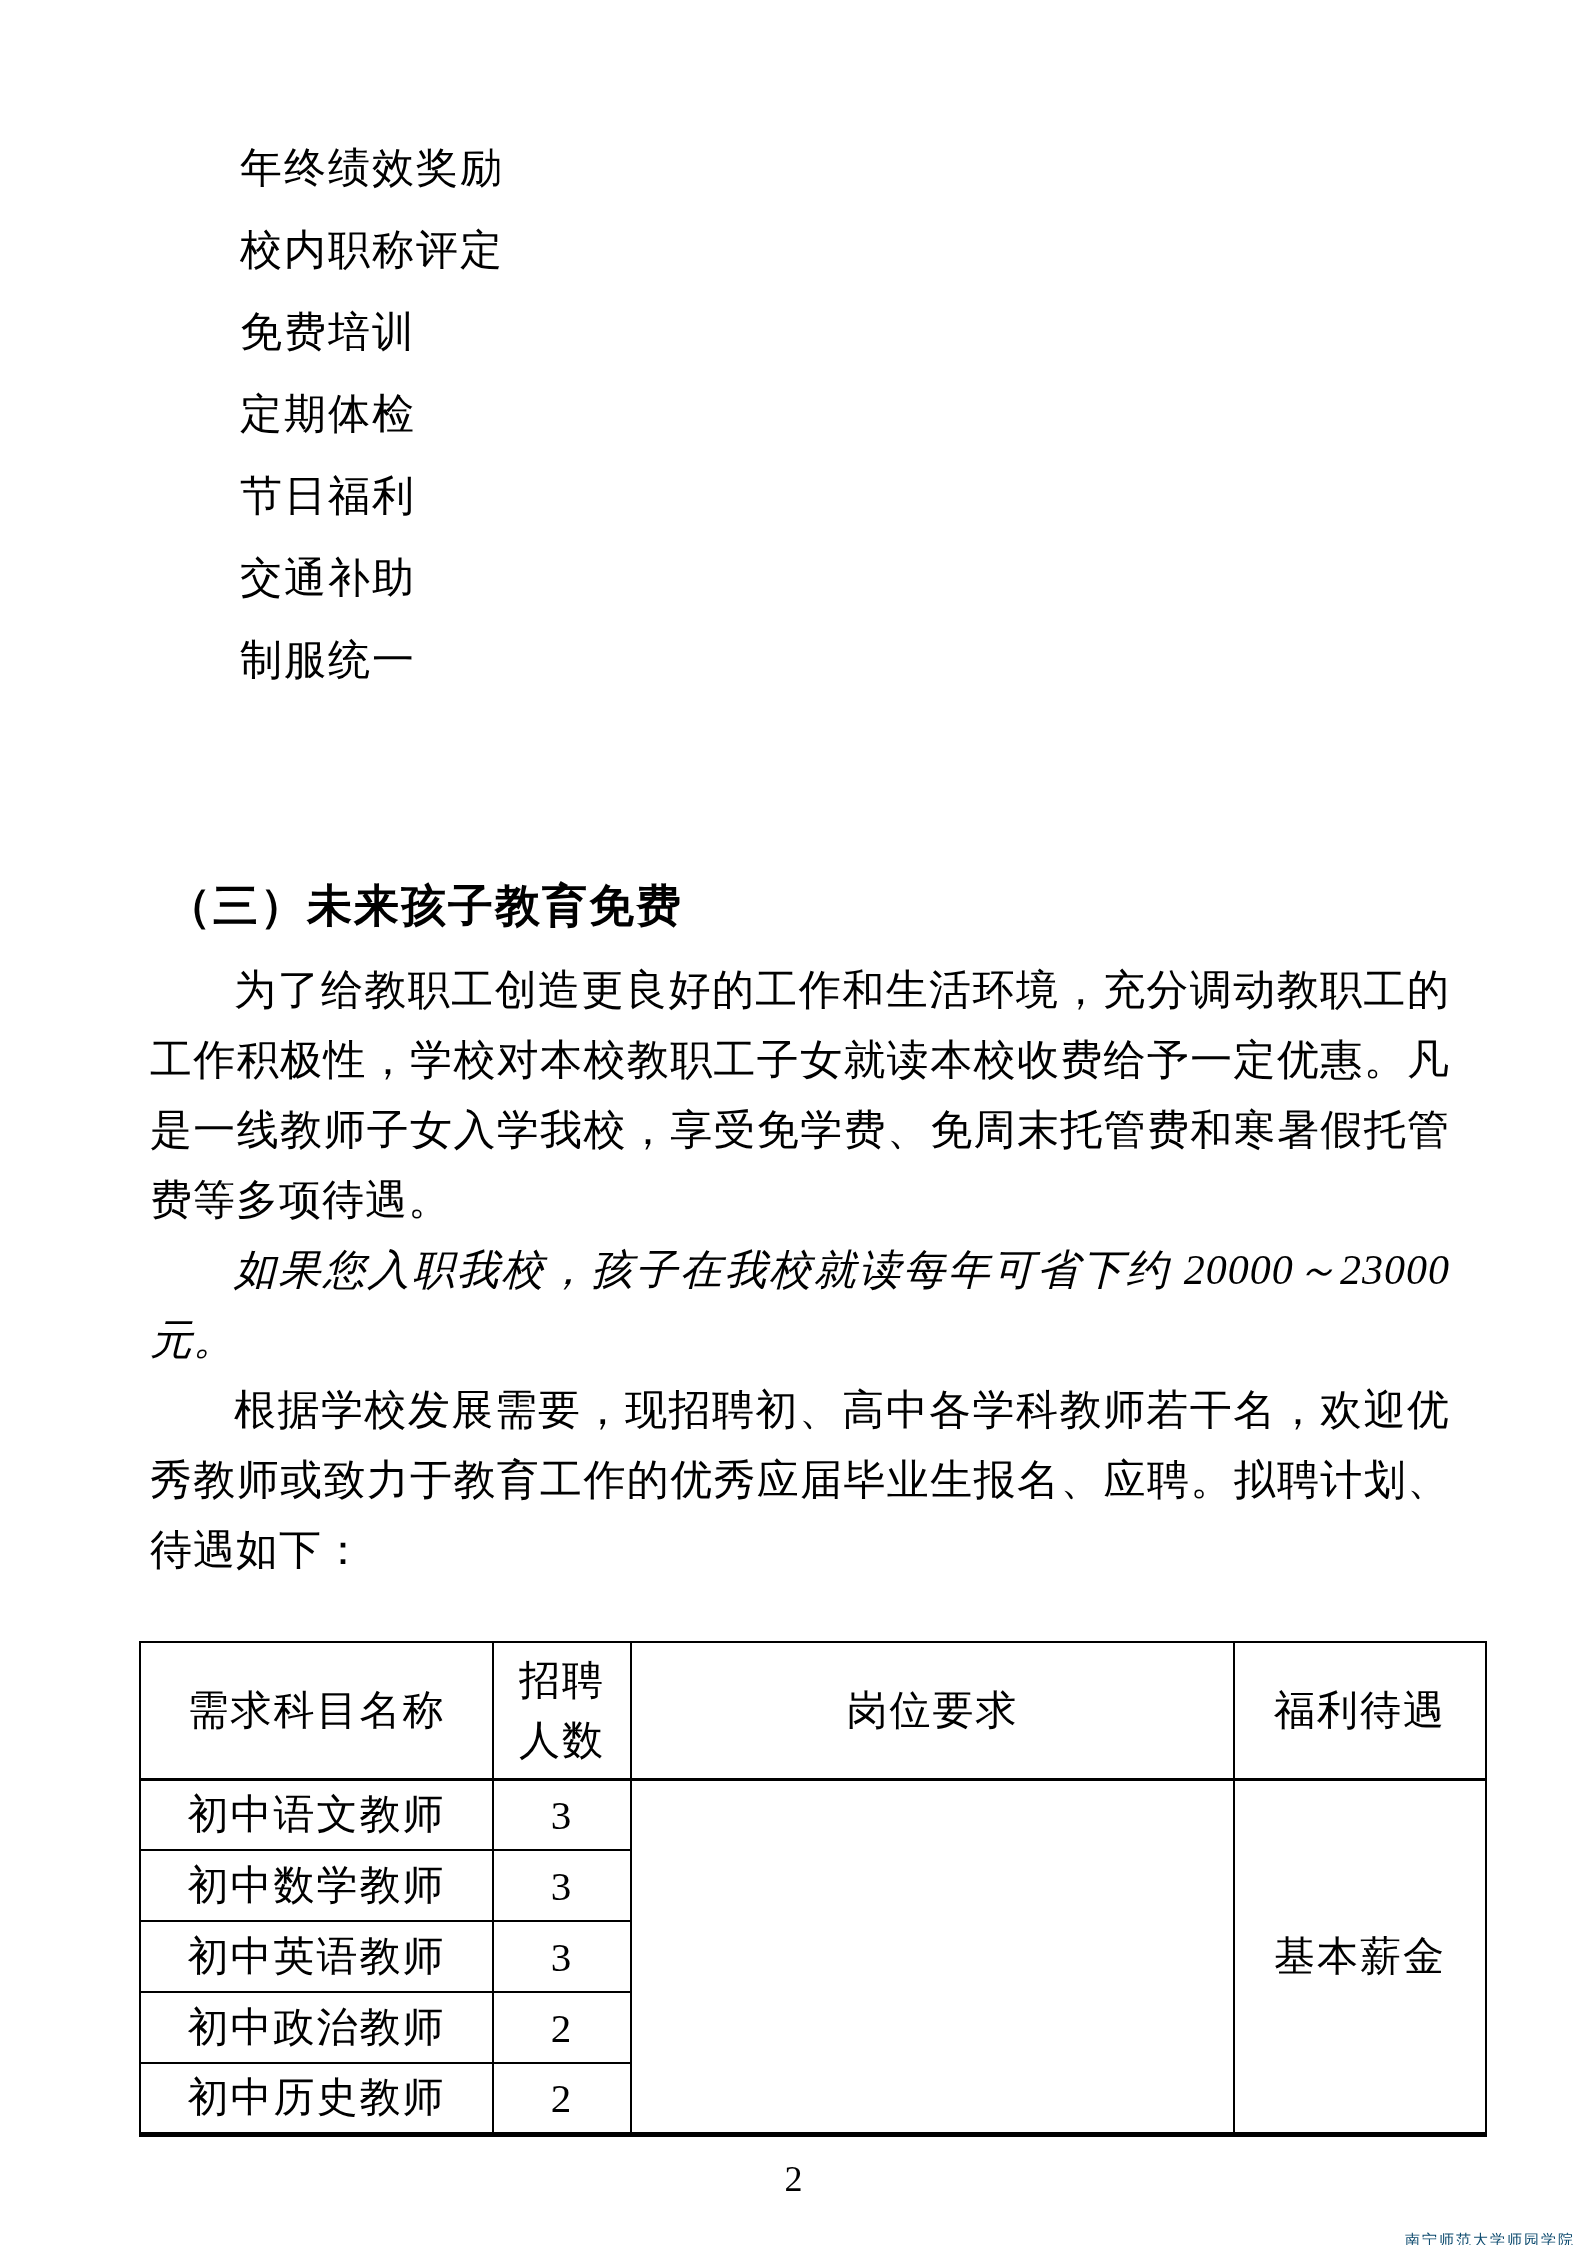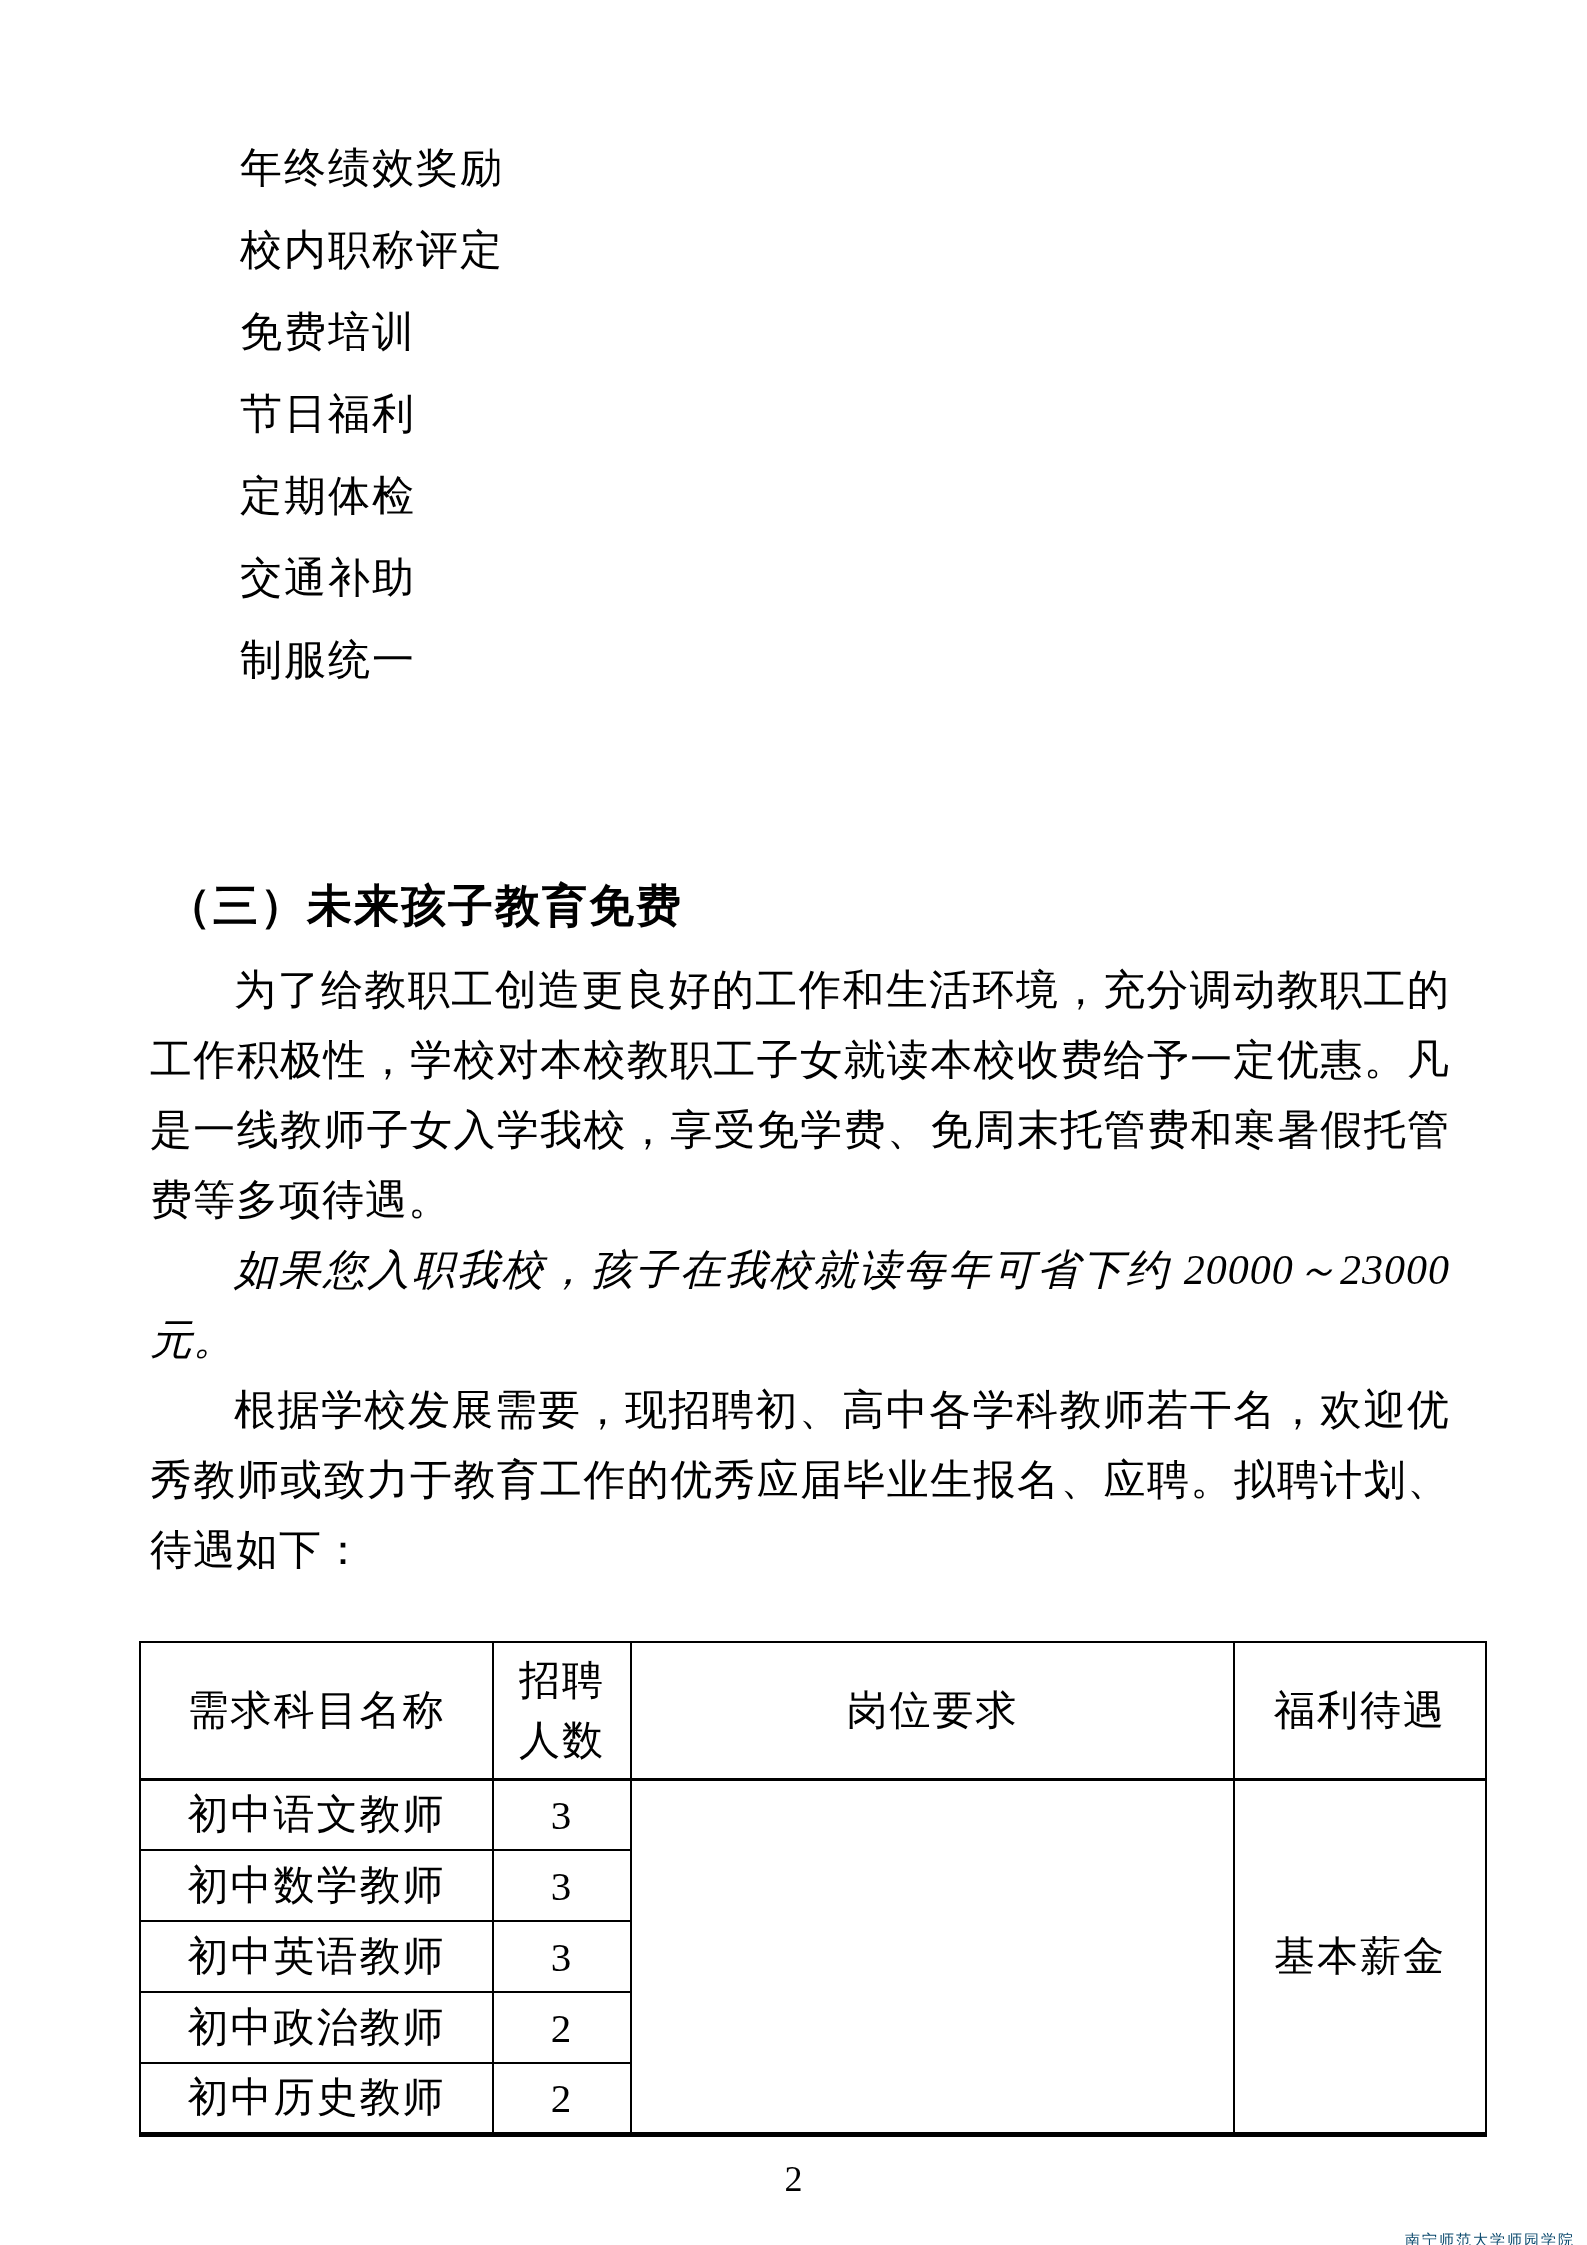--- a/index.html
+++ b/index.html
@@ -84,22 +84,22 @@
 </style>
 </head>
 <body>
 
 <div class="page">
 
   <div class="benefits">
     <div class="benefit-item">年终绩效奖励</div>
     <div class="benefit-item">校内职称评定</div>
     <div class="benefit-item">免费培训</div>
+    <div class="benefit-item">定期体检</div>
     <div class="benefit-item">节日福利</div>
-    <div class="benefit-item">定期体检</div>
     <div class="benefit-item">交通补助</div>
     <div class="benefit-item">制服统一</div>
   </div>
 
   <h2 class="section-heading">（三）未来孩子教育免费</h2>
 
   <p class="para" id="p1">为了给教职工创造更良好的工作和生活环境，充分调动教职工的工作积极性，学校对本校教职工子女就读本校收费给予一定优惠。凡是一线教师子女入学我校，享受免学费、免周末托管费和寒暑假托管费等多项待遇。</p>
   <p class="para" id="p2">如果您入职我校，孩子在我校就读每年可省下约 20000～23000 元。</p>
   <p class="para" id="p3">根据学校发展需要，现招聘初、高中各学科教师若干名，欢迎优秀教师或致力于教育工作的优秀应届毕业生报名、应聘。拟聘计划、待遇如下：</p>
 

